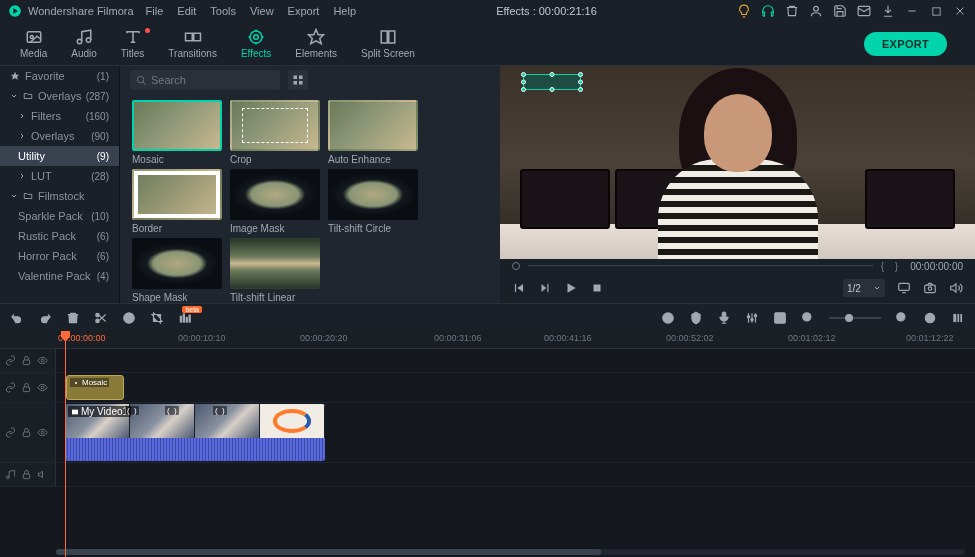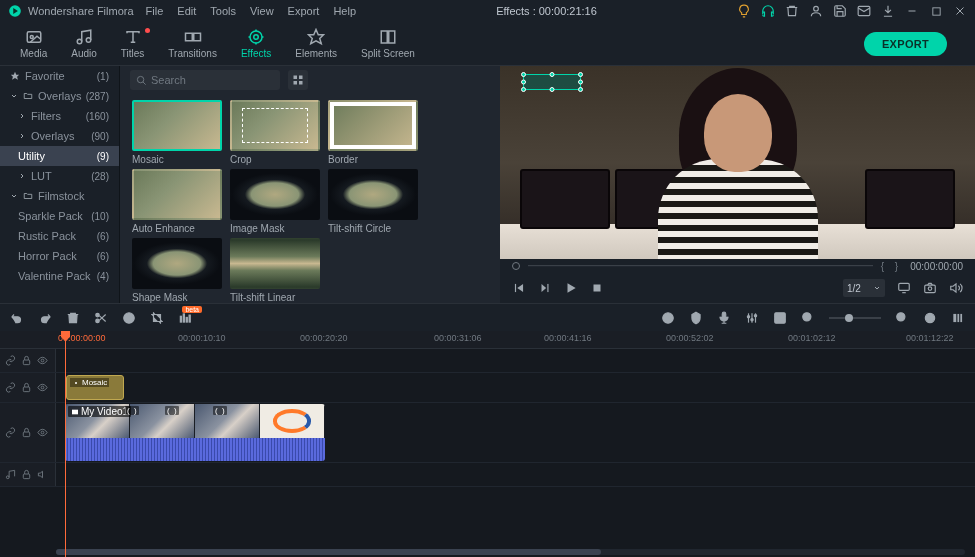--- a/index.html
+++ b/index.html
@@ -343,27 +343,27 @@
     </div>
     <div class="gallery-grid">
       <div class="gallery-item active">
           <div class="thumb"></div>
           <span class="gl">Mosaic</span>
         </div>
       <div class="gallery-item crop">
           <div class="thumb"></div>
           <span class="gl">Crop</span>
         </div>
+      <div class="gallery-item">
+          <div class="thumb"></div>
+          <span class="gl">Auto Enhance</span>
+        </div>
       <div class="gallery-item border">
           <div class="thumb"></div>
           <span class="gl">Border</span>
-        </div>
-      <div class="gallery-item">
-          <div class="thumb"></div>
-          <span class="gl">Auto Enhance</span>
         </div>
       <div class="gallery-item mask">
           <div class="thumb"></div>
           <span class="gl">Image Mask</span>
         </div>
       <div class="gallery-item mask">
           <div class="thumb"></div>
           <span class="gl">Tilt-shift Circle</span>
         </div>
       <div class="gallery-item mask">

